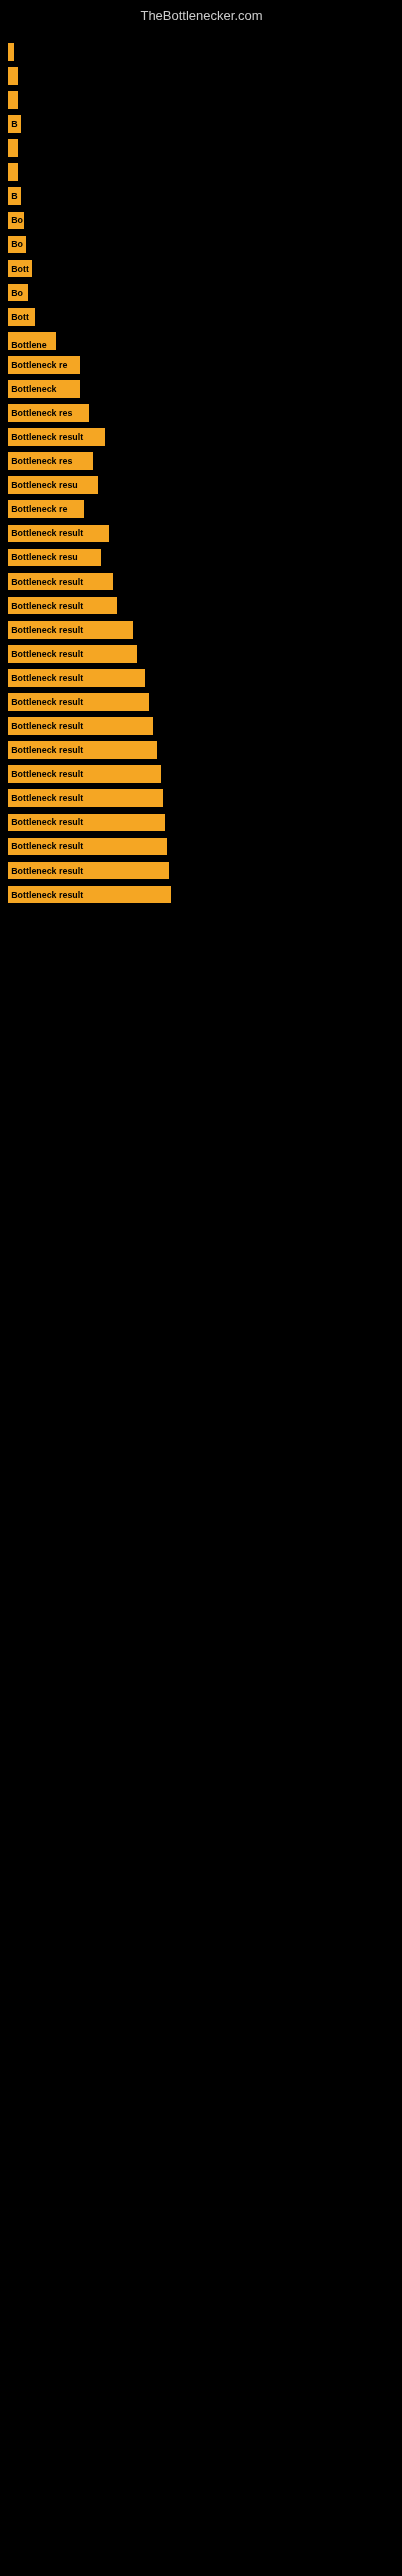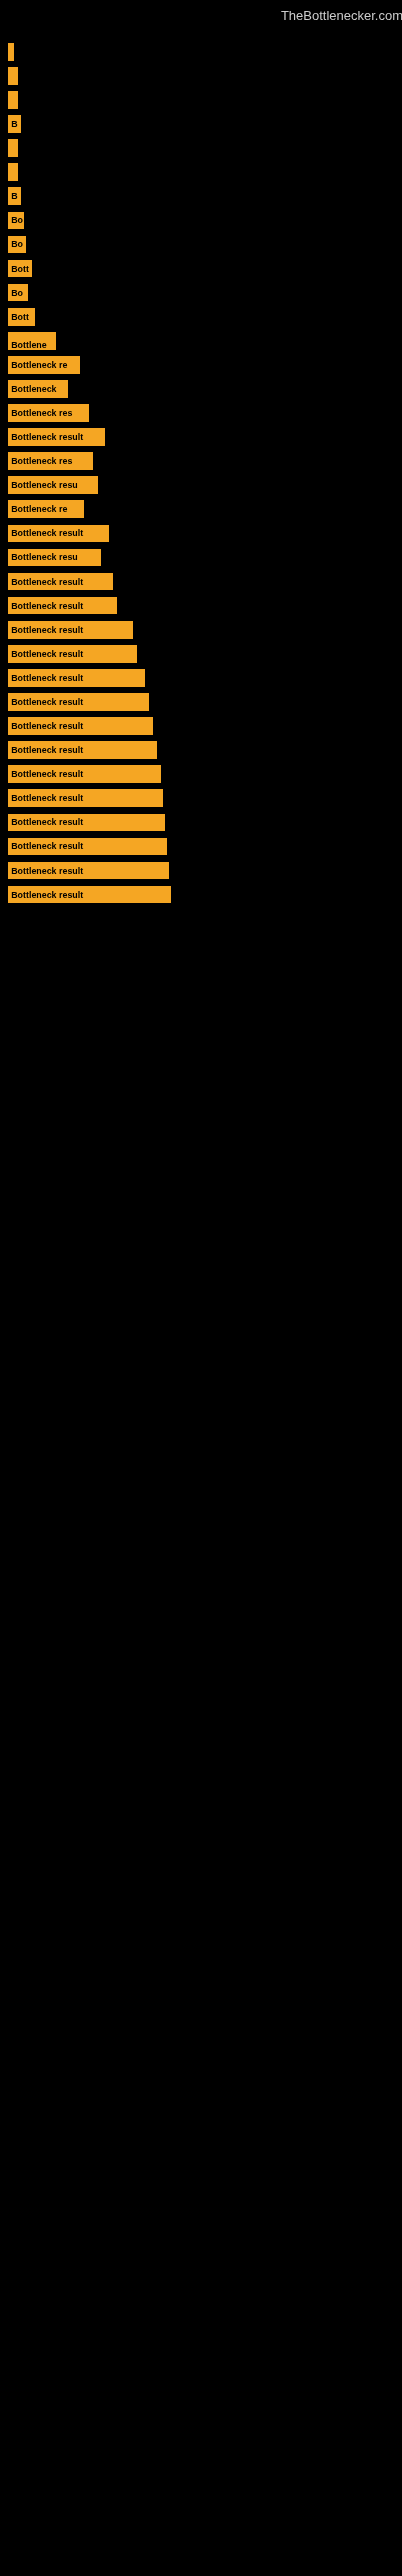--- a/index.html
+++ b/index.html
@@ -12,21 +12,21 @@
       background-color: #000000;
       width: 403px;
       min-height: 2576px;
       font-family: Arial, sans-serif;
       position: relative;
     }
 
     .site-title {
       color: #cccccc;
       font-size: 13px;
-      text-align: right;
+      text-align: center;
       padding: 8px 0 4px 0;
       font-weight: normal;
     }
 
     .bars-container {
       padding: 16px 8px 8px 8px;
     }
 
     .bar-row {
       margin-bottom: 6.4px;
@@ -122,21 +122,21 @@
       <div class="bar" style="width: 48px; align-items: flex-end;">
         <span class="bar-label">Bottlene</span>
       </div>
     </div>
     <div class="bar-row">
       <div class="bar" style="width: 72px;">
         <span class="bar-label">Bottleneck re</span>
       </div>
     </div>
     <div class="bar-row">
-      <div class="bar" style="width: 60px;">
+      <div class="bar" style="width: 72px;">
         <span class="bar-label">Bottleneck</span>
       </div>
     </div>
     <div class="bar-row">
       <div class="bar" style="width: 81px;">
         <span class="bar-label">Bottleneck res</span>
       </div>
     </div>
     <div class="bar-row">
       <div class="bar" style="width: 97px;">

